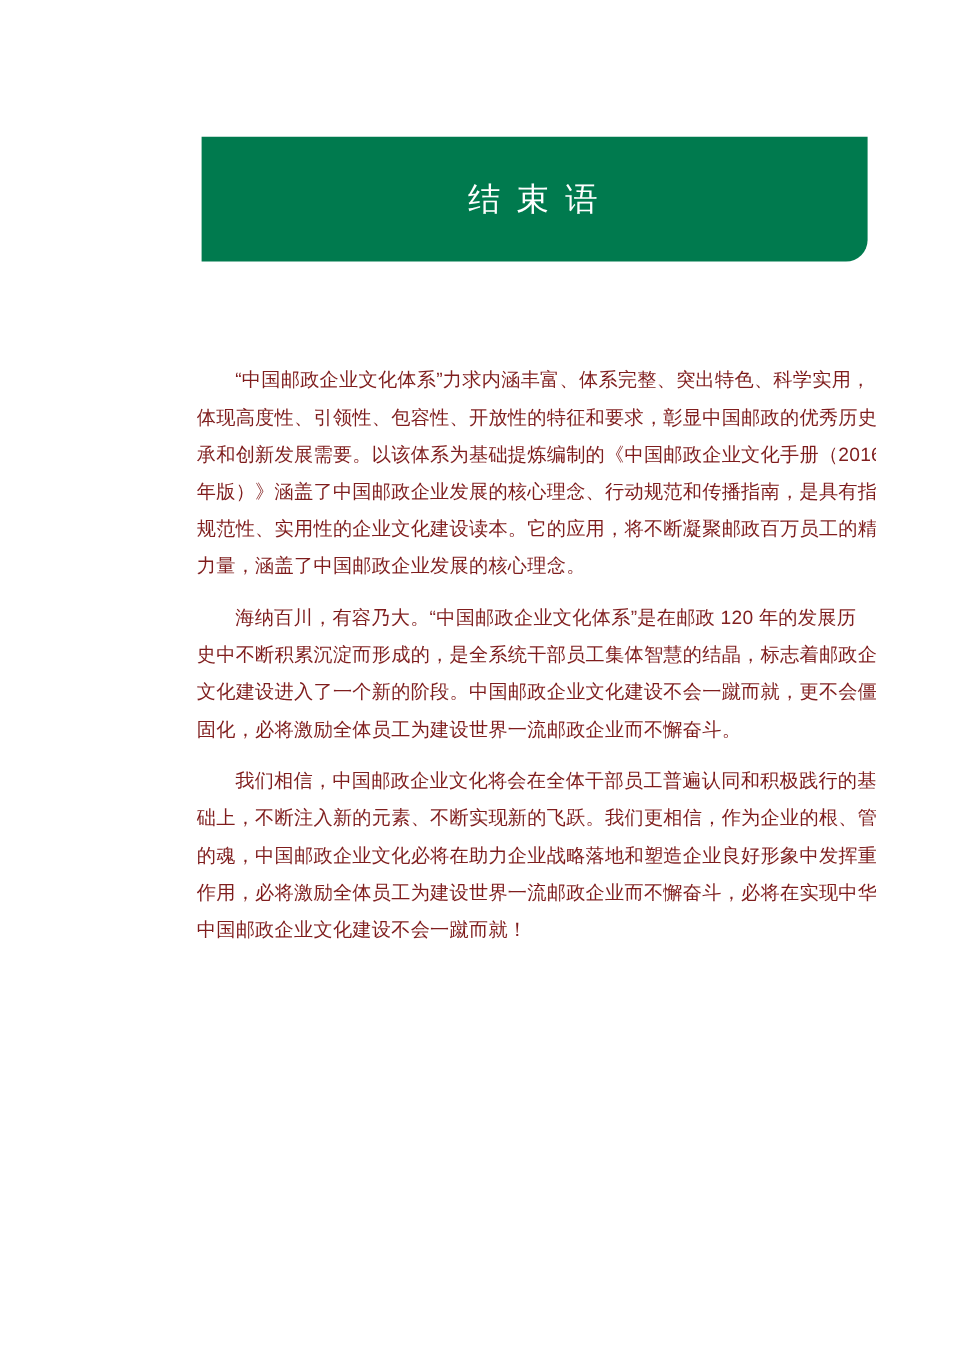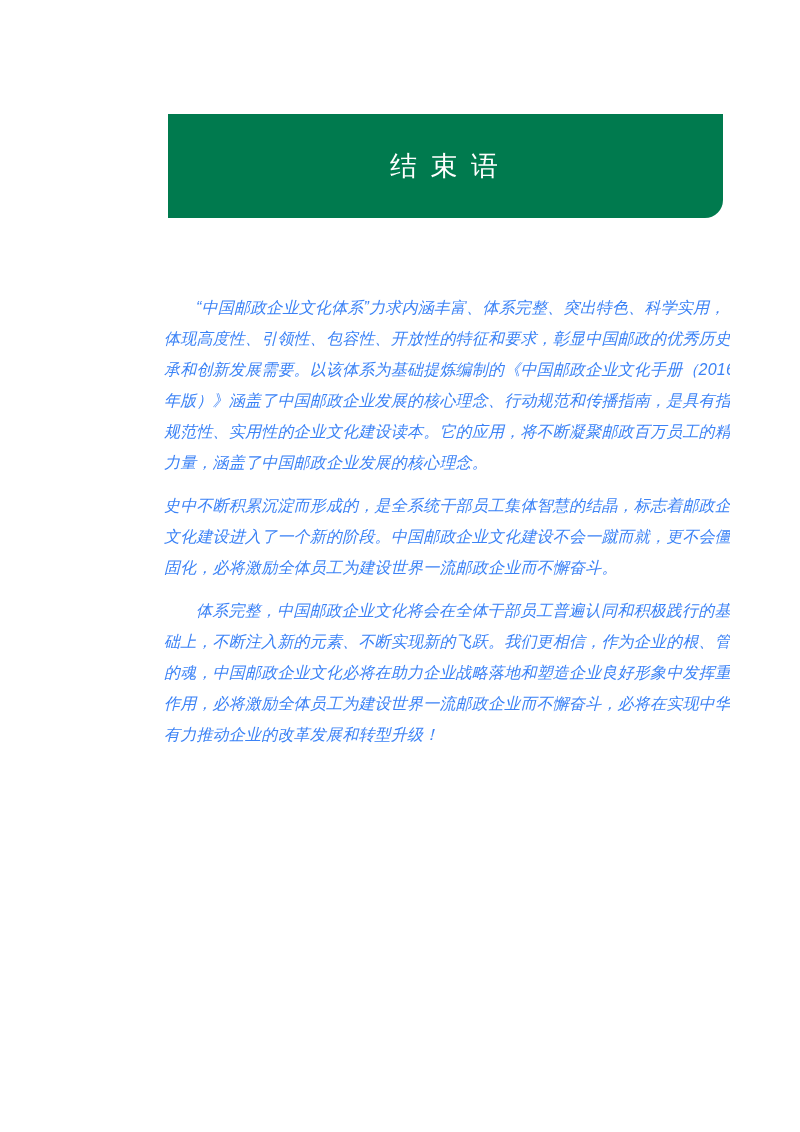--- a/index.html
+++ b/index.html
@@ -33,25 +33,24 @@
     color: #ffffff;
     font-size: 27px;
     font-weight: 500;
     letter-spacing: 3px;
     white-space: nowrap;
   }
 
   .content {
     position: absolute;
     left: 164px;
-    top: 292px;
+    top: 302px;
     width: 566px;
-    color: #3b82f6;
+    color: #7f1d1d;
     font-size: 16px;
-    font-style: italic;
   }
 
   .paragraph { margin-bottom: 12px; }
 
   .line {
     height: 31px;
     line-height: 31px;
     white-space: nowrap;
     overflow: hidden;
     letter-spacing: 0.2px;
@@ -92,31 +91,32 @@
     <div class="paragraph">
       <div class="line first">“中国邮政企业文化体系”力求内涵丰富、体系完整、突出特色、科学实用，</div>
       <div class="line">体现高度性、引领性、包容性、开放性的特征和要求，彰显中国邮政的优秀历史传</div>
       <div class="line">承和创新发展需要。以该体系为基础提炼编制的《中国邮政企业文化手册（2016</div>
       <div class="line">年版）》涵盖了中国邮政企业发展的核心理念、行动规范和传播指南，是具有指导性、</div>
       <div class="line">规范性、实用性的企业文化建设读本。它的应用，将不断凝聚邮政百万员工的精神</div>
       <div class="line">力量，涵盖了中国邮政企业发展的核心理念。</div>
     </div>
 
     <div class="paragraph">
+      <div class="line first">海纳百川，有容乃大。“中国邮政企业文化体系”是在邮政 120 年的发展历</div>
       <div class="line">史中不断积累沉淀而形成的，是全系统干部员工集体智慧的结晶，标志着邮政企业</div>
       <div class="line">文化建设进入了一个新的阶段。中国邮政企业文化建设不会一蹴而就，更不会僵硬</div>
       <div class="line">固化，必将激励全体员工为建设世界一流邮政企业而不懈奋斗。</div>
     </div>
 
     <div class="paragraph">
-      <div class="line first">体系完整，中国邮政企业文化将会在全体干部员工普遍认同和积极践行的基</div>
+      <div class="line first">我们相信，中国邮政企业文化将会在全体干部员工普遍认同和积极践行的基</div>
       <div class="line">础上，不断注入新的元素、不断实现新的飞跃。我们更相信，作为企业的根、管理</div>
       <div class="line">的魂，中国邮政企业文化必将在助力企业战略落地和塑造企业良好形象中发挥重要</div>
       <div class="line">作用，必将激励全体员工为建设世界一流邮政企业而不懈奋斗，必将在实现中华民</div>
-      <div class="line">有力推动企业的改革发展和转型升级！</div>
+      <div class="line">中国邮政企业文化建设不会一蹴而就！</div>
     </div>
 
   </div>
 
   <div class="footer-page-number">70</div>
   <div class="footer-rule"></div>
 
 </div>
 
 </body></html>

